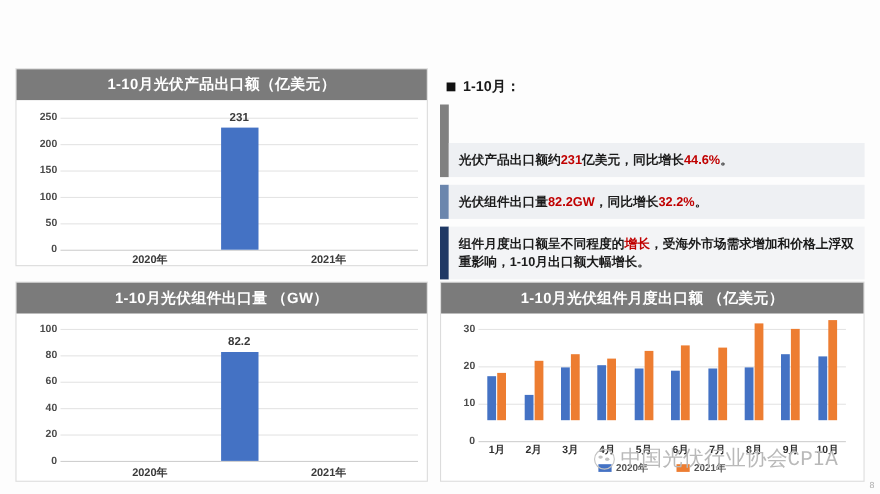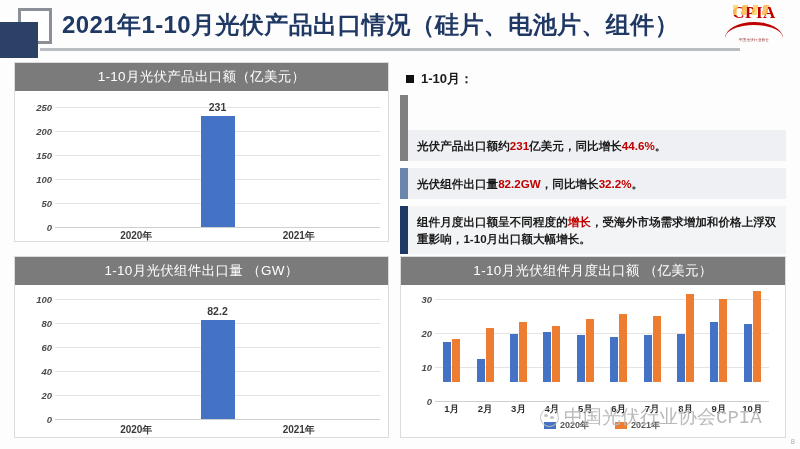--- a/index.html
+++ b/index.html
@@ -27,30 +27,30 @@
   .cpia-arc{width:58px;height:13px;margin:1px auto 0;border-top:3px solid #c00000;
             border-radius:50%/100% 100% 0 0;}
   .cpia-sub{font-size:3.6px;color:#8a2020;line-height:5px;letter-spacing:.2px;}
   .cpia-rays{position:absolute;left:10px;top:1px;width:42px;height:10px;
      background:linear-gradient(100deg,#ffd56a 0 12%,transparent 12% 22%,#ffb84d 22% 34%,
                 transparent 34% 46%,#ffd56a 46% 58%,transparent 58% 70%,#ffb84d 70% 82%,transparent 82%);
      opacity:.85;}
 
   
   .panel{position:absolute;background:#ffffff;border:1px solid #dcdcdc;box-sizing:border-box;}
-  .panel-title{height:28px;background:#7b7b7b;color:#ffffff;font-size:13.5px;font-weight:normal;
+  .panel-title{height:28px;background:#7b7b7b;color:#ffffff;font-size:13.5px;font-weight:bold;
                display:flex;align-items:center;justify-content:center;letter-spacing:.3px;}
   .plot{position:relative;}
 
   .chart1{left:14px;top:62px;width:375px;height:180px;}
   .chart2{left:14px;top:256px;width:375px;height:182px;}
   .chart3{left:400px;top:256px;width:386px;height:182px;}
 
   
-  .ylabels{position:absolute;left:0;top:0;width:40px;height:100%;font-style:italic;}
+  .ylabels{position:absolute;left:0;top:0;width:40px;height:100%;}
   .ylabels span{position:absolute;right:3px;transform:translateY(-50%);
      font-size:9.5px;font-weight:bold;color:#4a4a4a;}
   .grid{position:absolute;left:40px;right:8px;top:0;bottom:0;}
   .grid i{position:absolute;left:0;right:0;height:1px;background:#e4e4e4;display:block;}
   .grid i.base{background:#cfcfcf;}
   .bars{position:absolute;left:40px;right:8px;top:0;bottom:0;display:flex;}
   .bcell{flex:1;position:relative;display:flex;align-items:flex-end;justify-content:center;}
   .bar{width:34px;background:#4472c4;}
   .bval{position:absolute;left:50%;transform:translateX(-50%);
         font-size:10.5px;font-weight:bold;color:#3a3a3a;white-space:nowrap;}
@@ -98,33 +98,20 @@
      border-radius:50%;}
   .wm-circle::before{width:4px;height:3px;left:3px;top:5px;}
   .wm-circle::after{width:4px;height:3px;left:9px;top:7px;}
   .pagenum{position:absolute;right:5px;bottom:3px;font-size:8px;color:#b0b0b0;}
 </style>
 </head>
 <body>
 
 <div class="slide">
 
-  <div class="header">
-    <div class="logo-mark"></div>
-    <div class="logo-fill"></div>
-    <div class="header-title">2021年1-10月光伏产品出口情况（硅片、电池片、组件）</div>
-    <div class="header-rule"></div>
-
-    <div class="cpia-logo">
-      <div class="cpia-rays"></div>
-      <div class="cpia-word">CPIA</div>
-      <div class="cpia-arc"></div>
-      <div class="cpia-sub">中国光伏行业协会</div>
-    </div>
-  </div>
 
   <div class="panel chart1">
     <div class="panel-title">1-10月光伏产品出口额（亿美元）</div>
     <div class="plot" style="height:151px">
       <div class="ylabels">
         <span style="top:16px">250</span>
         <span style="top:40px">200</span>
         <span style="top:64px">150</span>
         <span style="top:88px">100</span>
         <span style="top:112px">50</span>

